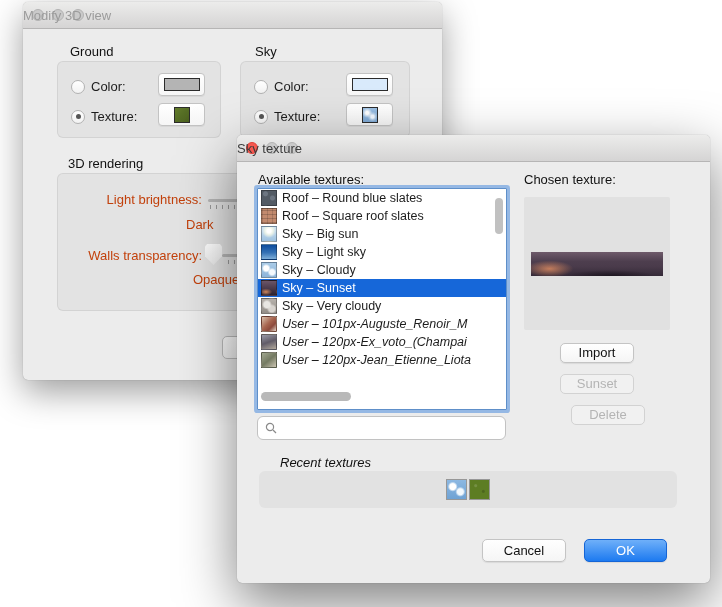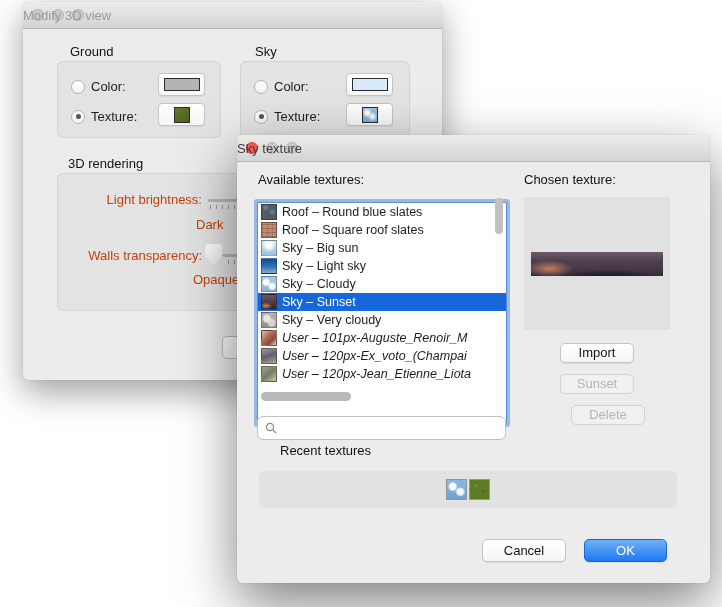--- a/index.html
+++ b/index.html
@@ -48,21 +48,21 @@
     clip-path:polygon(12% 0,88% 0,100% 12%,100% 58%,50% 100%,0 58%,0 12%);
     filter:drop-shadow(0 1px 1px rgba(0,0,0,.4)); }
   .minor-label { position:absolute; color:#c2410c; }
   .partial-btn { position:absolute; background:linear-gradient(180deg,#ffffff,#f4f4f4);
     border:1px solid #bdbdbd; border-radius:5px; }
 
   
   #dialog { left:237px; top:135px; width:473px; height:448px;
     box-shadow:0 20px 55px rgba(0,0,0,.5), 0 0 1px rgba(0,0,0,.4); }
 
-  #texture-list { position:absolute; left:20px; top:67px; width:250px; height:222px;
+  #texture-list { position:absolute; left:20px; top:53px; width:250px; height:222px;
     background:#ffffff; border:1px solid #5e8fc9; border-radius:1px;
     box-shadow:0 0 0 3px rgba(120,167,226,.75); overflow:hidden;text-align:right; }
   .list-row { display:flex; align-items:center; height:18px; padding-left:3px;
     white-space:nowrap; overflow:hidden; cursor:default; }
   .list-row.selected { background:#1667d9; color:#ffffff; }
   .list-row.italic .row-label { font-style:italic; }
   .row-label { margin-left:5px; font-size:12.5px; }
   .tex-icon { width:16px; height:16px; flex:none; border:1px solid rgba(0,0,0,.3); }
 
   .roof-round-blue-slates { background:
@@ -190,21 +190,21 @@
 
   <div class="section-label" style="left:45px; top:154px;">3D rendering</div>
   <div class="groupbox" style="left:34px; top:171px; width:372px; height:138px;">
     <div class="minor-label" style="left:0; top:18px; width:144px; text-align:right;">Light brightness:</div>
     <div class="slider-track" style="left:150px; top:25px; width:110px;"></div>
     <span class="tick" style="left:152px; top:31px;"></span>
       <span class="tick" style="left:158px; top:31px;"></span>
       <span class="tick" style="left:164px; top:31px;"></span>
       <span class="tick" style="left:170px; top:31px;"></span>
       <span class="tick" style="left:176px; top:31px;"></span>
-    <div class="minor-label" style="left:138px; top:43px;">Dark</div>
+    <div class="minor-label" style="left:128px; top:43px;">Dark</div>
 
     <div class="minor-label" style="left:0; top:74px; width:144px; text-align:right;">Walls transparency:</div>
     <div class="slider-track" style="left:164px; top:80px; width:100px;"></div>
     <div class="slider-thumb" style="left:147px; top:70px;"></div>
     <span class="tick" style="left:170px; top:86px;"></span>
       <span class="tick" style="left:176px; top:86px;"></span>
       <span class="tick" style="left:182px; top:86px;"></span>
       <span class="tick" style="left:188px; top:86px;"></span>
     <div class="minor-label" style="left:135px; top:98px;">Opaque</div>
   </div>
@@ -280,21 +280,21 @@
 
   <div class="section-label" style="left:287px; top:37px;">Chosen texture:</div>
   <div id="preview-box">
     <div id="preview-strip"></div>
   </div>
 
   <button class="push-btn" id="import-btn">Import</button>
   <button class="push-btn disabled" id="modify-btn">Sunset</button>
   <button class="push-btn disabled" id="delete-btn">Delete</button>
 
-  <div class="section-label" style="left:43px; top:308px;">Recent textures</div>
+  <div class="section-label" style="left:43px; top:320px;font-style:italic;">Recent textures</div>
   <div id="recent-box">
 
   <span class="recent-thumb sky-cloudy-thumb"></span>
       <span class="recent-thumb grass-green-thumb"></span>
     </div>
 
   <button class="push-btn" id="cancel-btn">Cancel</button>
   <button class="push-btn" id="ok-btn">OK</button>
 </div>
 

